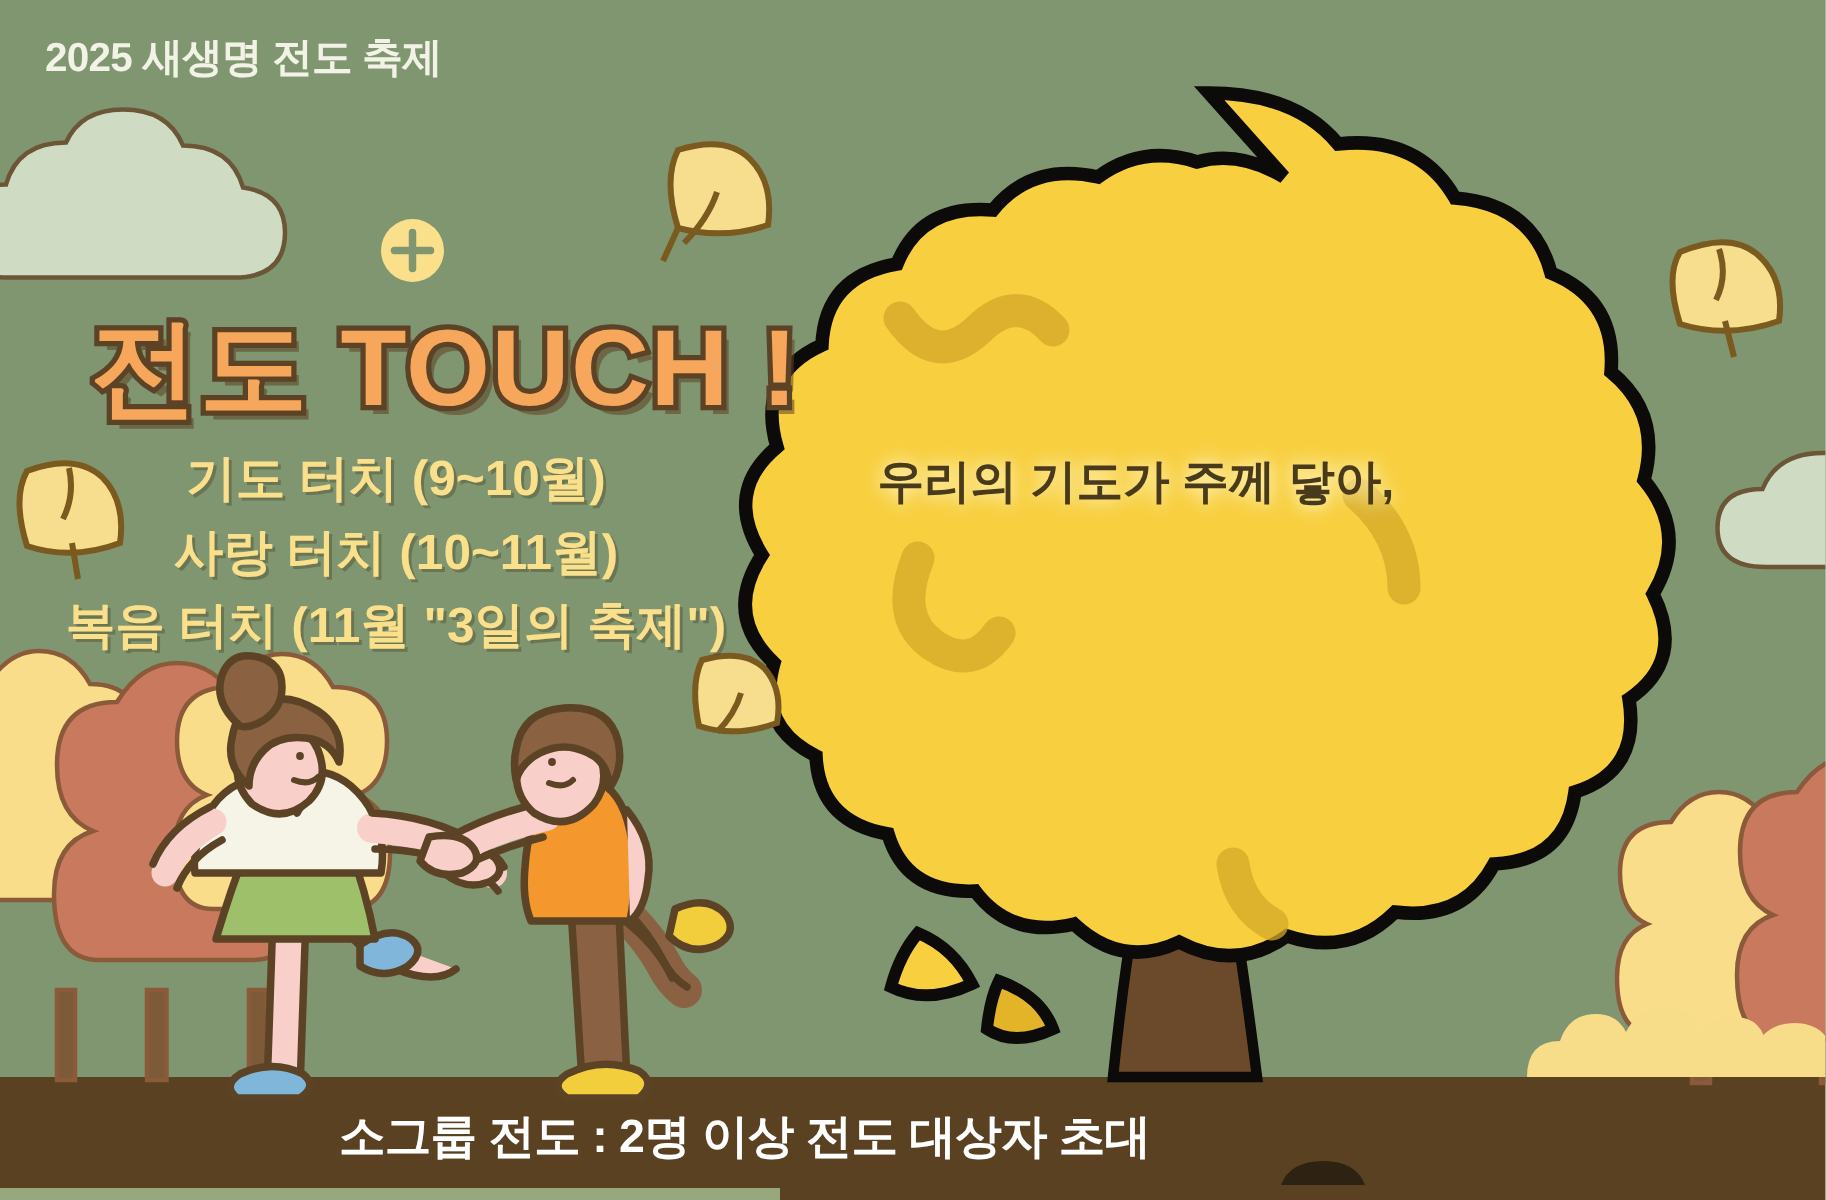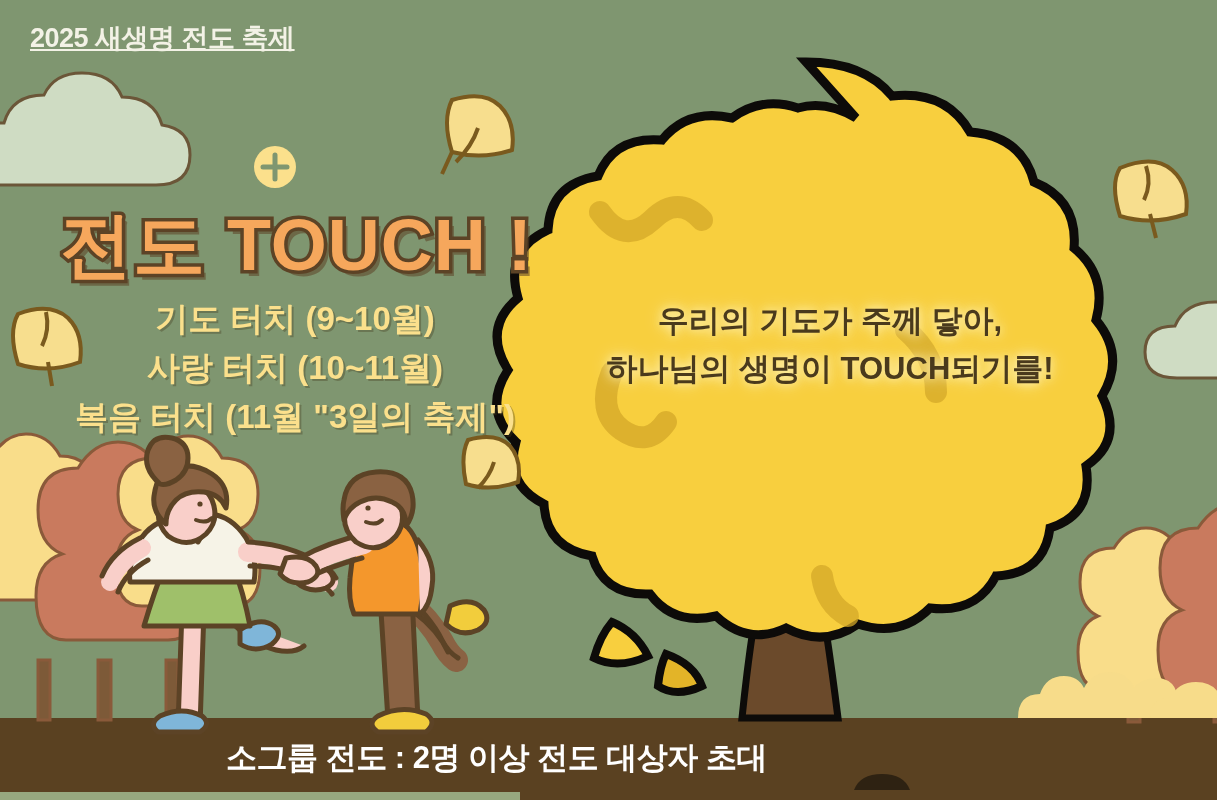--- a/index.html
+++ b/index.html
@@ -20,21 +20,20 @@
   
   #header-title {
     position: absolute;
     left: 30px; top: 20px;
     font-size: 27px;
     font-weight: 700;
     letter-spacing: -0.5px;
     color: #f3f2e6;
     z-index: 40;
     white-space: nowrap;
-    text-decoration: underline;
   }
 
   
   #headline {
     position: absolute;
     left: 60px; top: 198px;
     width: 440px;
     text-align: center;
     font-size: 72px;
     font-weight: 900;
@@ -43,40 +42,40 @@
     z-index: 40;
     white-space: nowrap;
     -webkit-text-stroke: 7px #5c4326;
     paint-order: stroke fill;
     text-shadow: 5px 6px 0 rgba(92,67,38,0.55);
   }
 
   
   #schedule {
     position: absolute;
-    left: 55px; top: 295px;
+    left: 24px; top: 295px;
     width: 480px;
     text-align: center;
     z-index: 40;
   }
   #schedule .line {
     font-size: 33px;
     font-weight: 800;
     color: #fbe08c;
     line-height: 1.48;
     white-space: nowrap;
     text-shadow: 2px 2px 0 rgba(70,60,30,0.35);
   }
 
   
   #tree-message {
     position: absolute;
     left: 585px; top: 297px;
     width: 490px;
-    text-align: center;
+    text-align: left;
     z-index: 40;
   }
   #tree-message .line {
     font-size: 31px;
     font-weight: 700;
     color: #4a3a1c;
     line-height: 1.56;
     white-space: nowrap;
     text-shadow: 0 0 10px rgba(255,245,190,0.95), 0 0 18px rgba(255,245,190,0.8);
   }
@@ -291,18 +290,17 @@
   <div id="headline">전도 TOUCH !</div>
 
   <div id="schedule">
     <div class="line">기도 터치 (9~10월)</div>
     <div class="line">사랑 터치 (10~11월)</div>
     <div class="line">복음 터치 (11월 "3일의 축제")</div>
   </div>
 
   <div id="tree-message">
     <div class="line">우리의 기도가 주께 닿아,</div>
-    <div class="line">하나님의 생명이 TOUCH되기를!</div>
   </div>
 
   <div id="bottom-banner-text">소그룹 전도 : 2명 이상 전도 대상자 초대</div>
 
 </div>
 
 </body></html>

